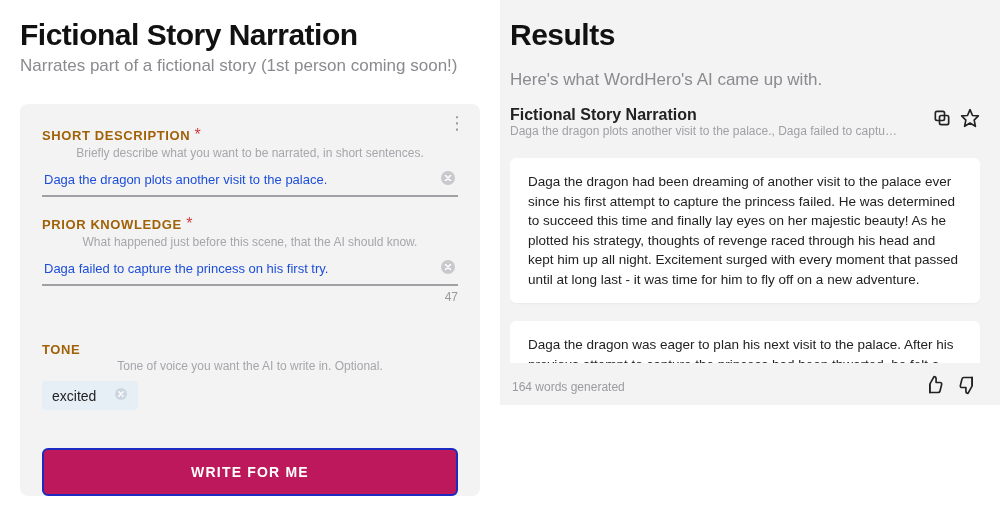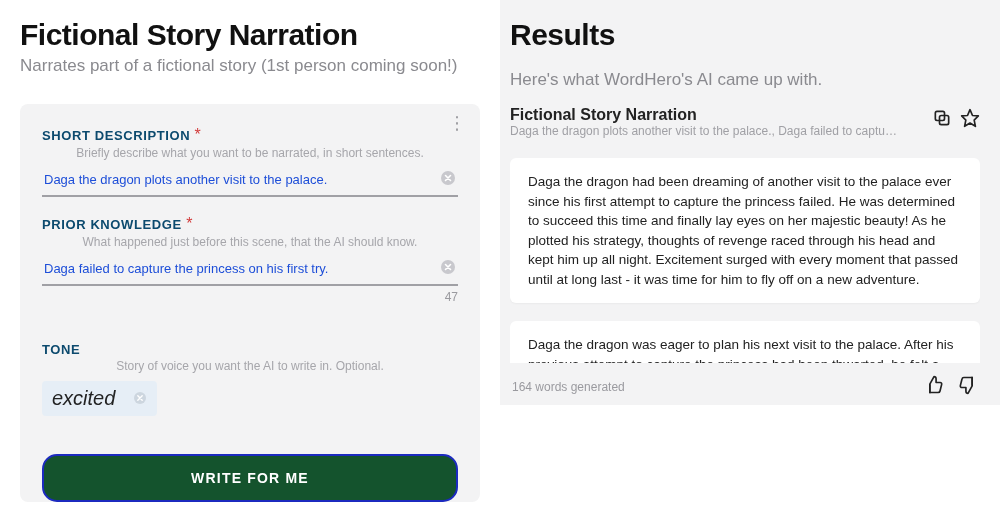--- a/index.html
+++ b/index.html
@@ -5,40 +5,40 @@
   * { box-sizing: border-box; margin: 0; padding: 0; }
   html, body { width: 1000px; height: 519px; font-family: -apple-system, BlinkMacSystemFont, "Segoe UI", Arial, sans-serif; background: #fff; color: #111; overflow: hidden; }
   .app { display: flex; width: 1000px; height: 405px; }
   .left { width: 500px; padding: 18px 20px 0 20px; display: flex; flex-direction: column; }
   .right { width: 500px; padding: 18px 20px 0 10px; background: #f3f3f4; display: flex; flex-direction: column; }
   h1 { font-size: 30px; font-weight: 800; letter-spacing: -0.5px; margin-bottom: 4px; }
   .subtitle { font-size: 17px; color: #8a8a8f; }
   .card { margin-top: 28px; background: #f3f3f4; border-radius: 8px; padding: 22px 22px 0 22px; position: relative; flex: 1; display: flex; flex-direction: column; }
   .kebab { position: absolute; top: 10px; right: 14px; color: #9a9a9f; cursor: pointer; font-size: 18px; line-height: 1; }
   .field { margin-bottom: 18px; }
-  .field-label { font-size: 13px; font-weight: 800; letter-spacing: 0.6px; color: #0c4a6e; }
+  .field-label { font-size: 13px; font-weight: 800; letter-spacing: 0.6px; color: #a16207; }
   .req { color: #d23b3b; }
   .field-help { font-size: 12px; color: #a6a6ab; margin-top: 2px; margin-bottom: 8px; text-align: center; }
   .inputrow { position: relative; }
   .txtin {
     width: 100%; border: none; border-bottom: 2px solid #a0a0a5; background: transparent;
     font-size: 13px; padding: 4px 28px 8px 2px; outline: none; color: #1d4ed8;
   }
   .clear { position: absolute; right: 2px; top: 2px; color: #c4c4c9; cursor: pointer; }
   .clear svg { display:block; }
   .counter { text-align: right; font-size: 12px; color: #9a9a9f; margin-top: 4px; }
   .tone-field { margin-top: 20px; }
   .tone-chip {
     display: inline-flex; align-items: center; background: #e6eef6; border-radius: 4px;
-    padding: 6px 10px; font-size: 20px; color: #222; gap: 18px; font-style: italic;
+    padding: 6px 10px; font-size: 14px; color: #222; gap: 18px;
   }
   .tone-chip .chip-x { color: #b8c2cc; cursor: pointer; }
   .cta {
-    margin-top: 20px; width: 100%; background: #14532d; color: #fff; border: 2px solid #1c2abf;
-    border-radius: 15px; padding: 14px 0; font-size: 14px; font-weight: 800; letter-spacing: 1.2px;
+    margin-top: 20px; width: 100%; background: #be185d; color: #fff; border: 2px solid #1c2abf;
+    border-radius: 6px; padding: 14px 0; font-size: 14px; font-weight: 800; letter-spacing: 1.2px;
     cursor: pointer;
   }
   
   .result-head { display: flex; align-items: flex-start; }
   .result-head .titleblock { flex: 1; }
   .result-title { font-size: 16px; font-weight: 700; color: #222; }
   .result-sub { font-size: 12px; color: #a0a0a5; white-space: nowrap; overflow: hidden; text-overflow: ellipsis; max-width: 390px; }
   .result-actions { display: flex; gap: 8px; align-items: center; margin-top: 2px; }
   .iconbtn { cursor: pointer; color: #333; }
   .outputs { margin-top: 20px; display: flex; flex-direction: column; gap: 18px; flex: 1; overflow: hidden; }
@@ -91,21 +91,21 @@
                 <circle cx="8" cy="8" r="7" fill="#c8c8cd"></circle>
                 <path d="M5.5 5.5 L10.5 10.5 M10.5 5.5 L5.5 10.5" stroke="#fff" stroke-width="1.6" stroke-linecap="round"></path>
               </svg>
           </span>
         </div>
         <div class="counter">47</div>
       </div>
 
       <div class="field tone-field">
         <div class="field-label">TONE</div>
-        <div class="field-help">Story of voice you want the AI to write in. Optional.</div>
+        <div class="field-help">Tone of voice you want the AI to write in. Optional.</div>
         <div class="tone-chip">
           <span>excited</span>
           <span class="chip-x">
             <svg width="14" height="14" viewBox="0 0 14 14">
                 <circle cx="7" cy="7" r="6" fill="#cdd6df"></circle>
                 <path d="M4.8 4.8 L9.2 9.2 M9.2 4.8 L4.8 9.2" stroke="#fff" stroke-width="1.4" stroke-linecap="round"></path>
               </svg>
           </span>
         </div>
       </div>

